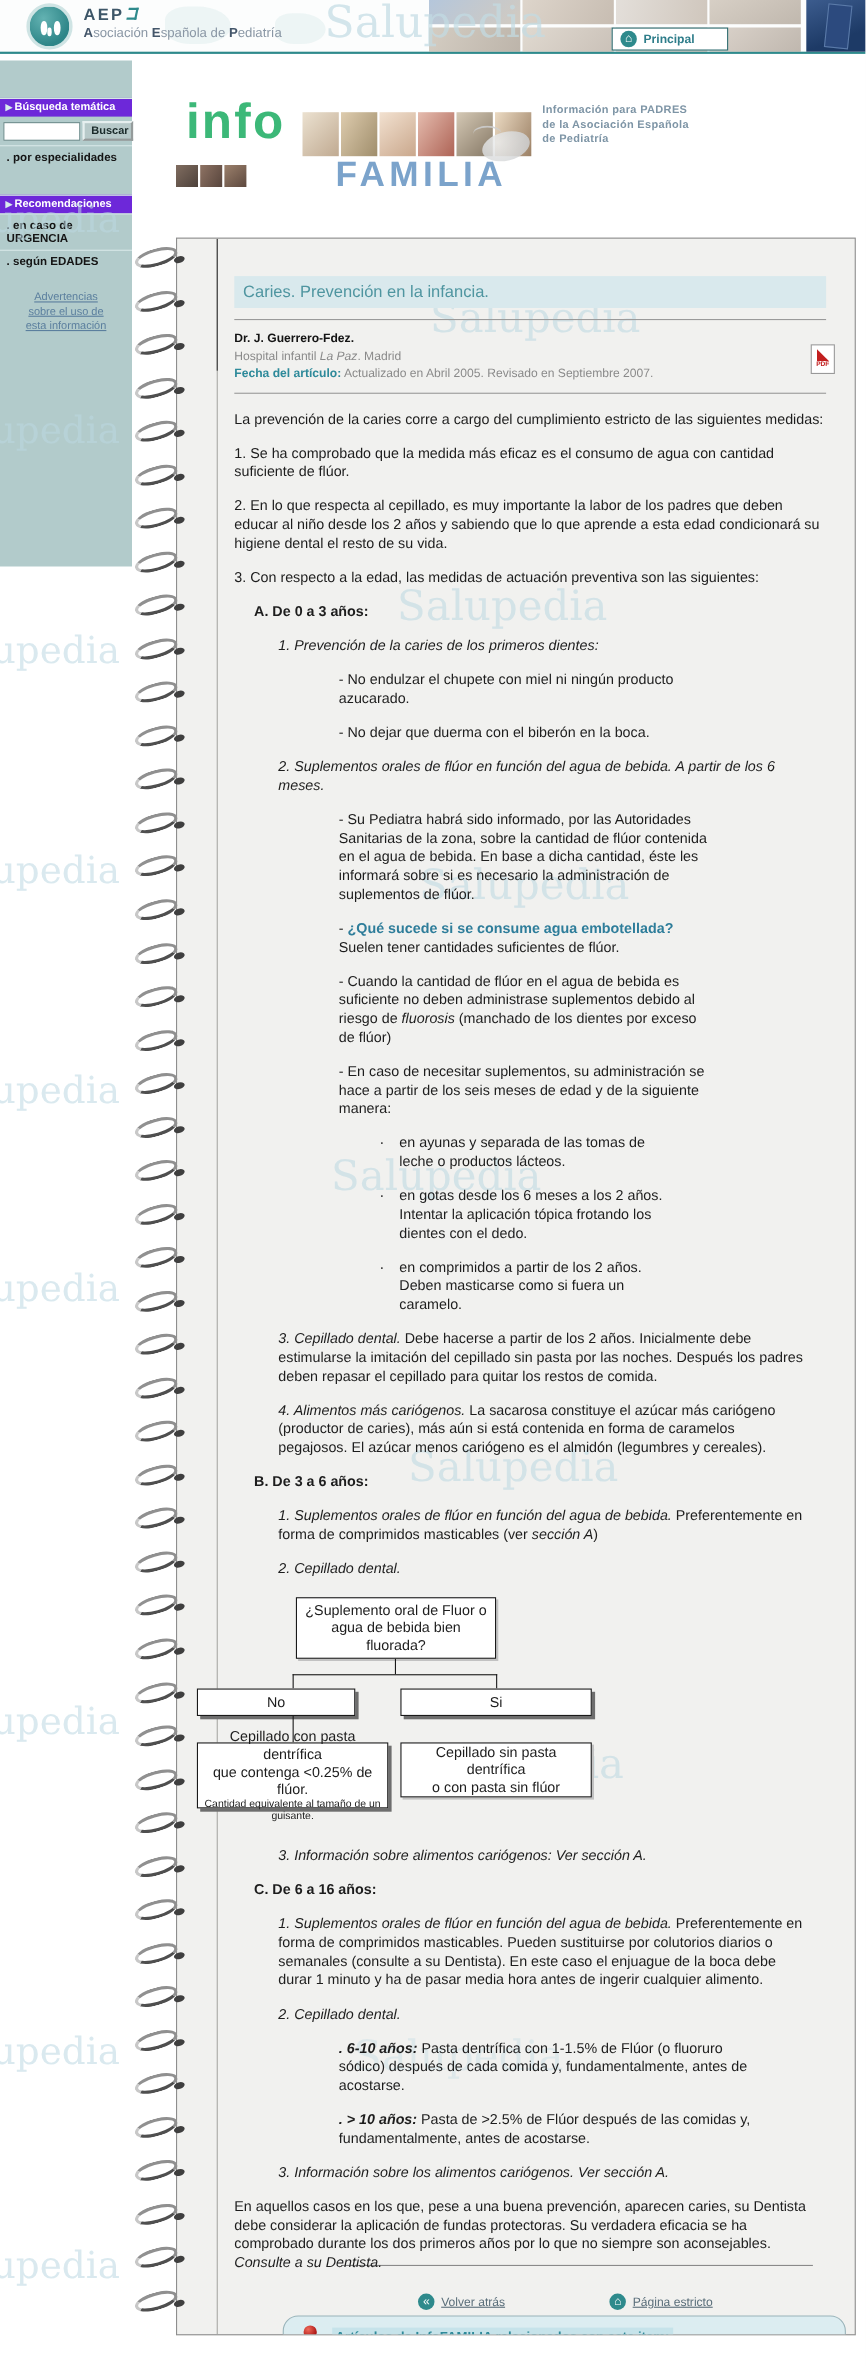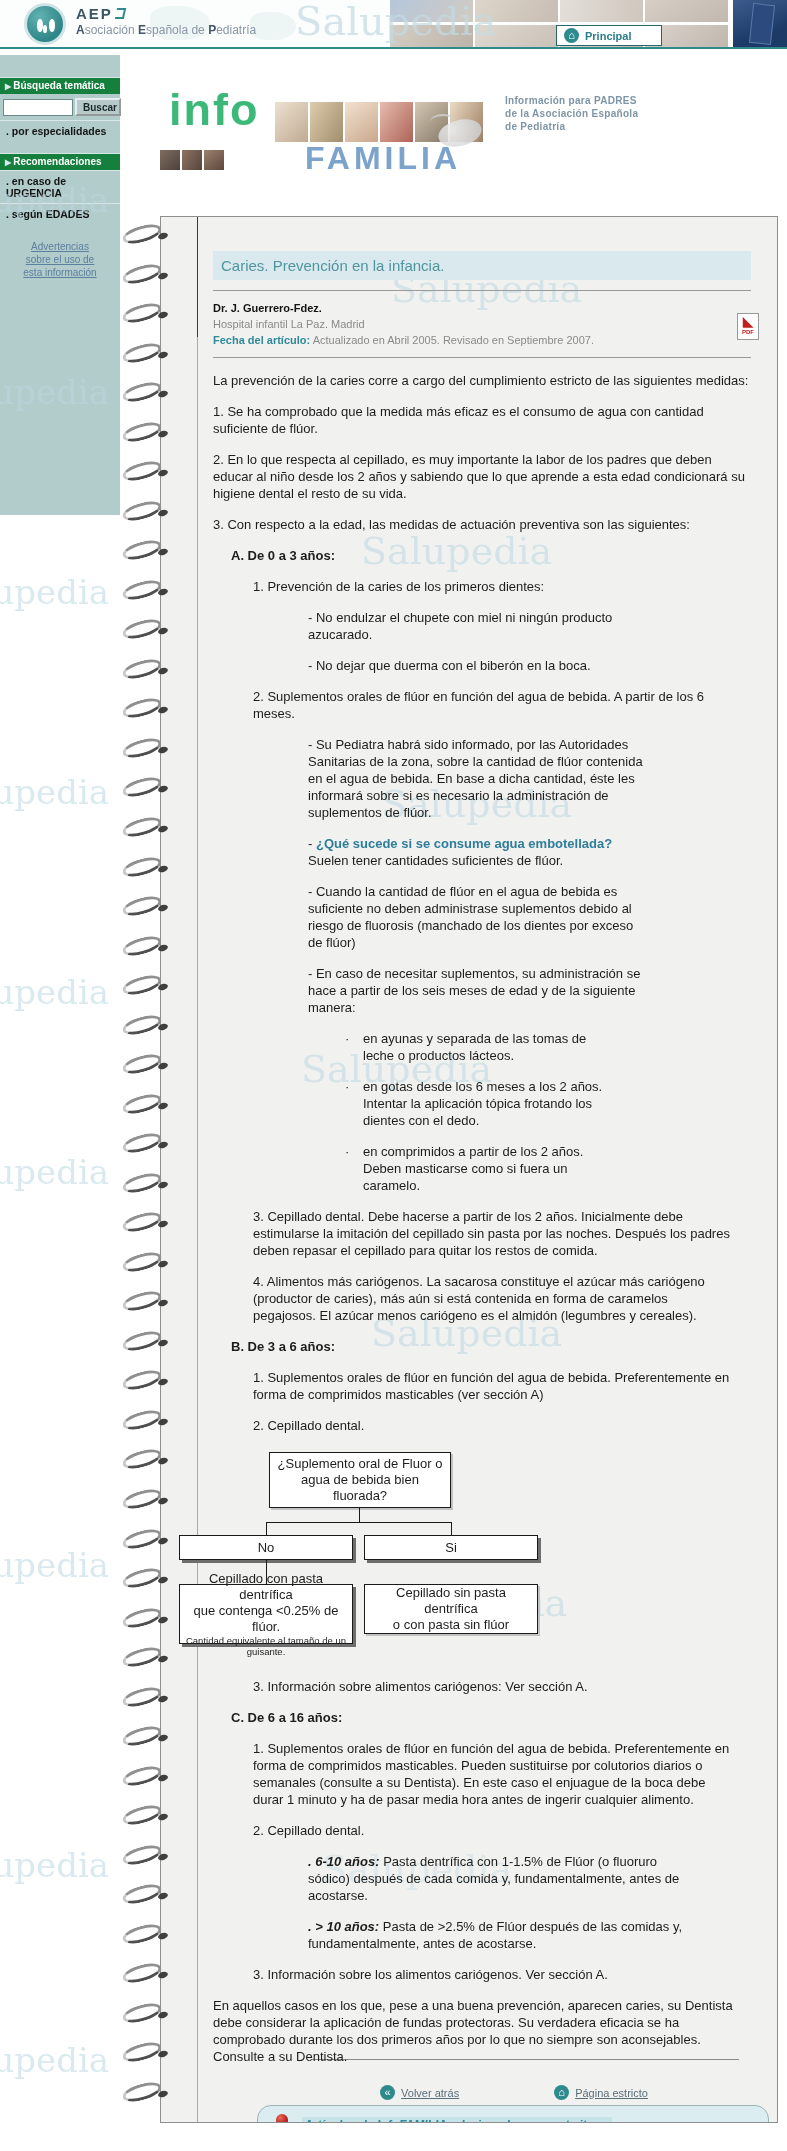--- a/index.html
+++ b/index.html
@@ -33,22 +33,22 @@
 
   
   .wm{position:absolute;font-family:"DejaVu Serif",serif;color:#bcd8e2;opacity:.55;
     pointer-events:none;white-space:nowrap;}
   .wm-top{left:295px;top:-2px;font-size:40px;z-index:6;color:#c3dce4;opacity:.7;}
   .wm-left{left:-62px;font-size:34px;z-index:3;}
   .wm-in{font-size:38px;z-index:1;}
 
   
   .sidebar{position:absolute;left:0;top:55px;width:120px;height:460px;background:#b2cbcb;z-index:2;}
-  .side-header{height:17px;background:#15803d;color:#fff;font-size:10px;font-weight:bold;
-    padding:2px 0 0 5px;box-sizing:border-box;margin-top:2px;border-top:1px solid #d6e6e6;}
+  .side-header{height:17px;background:#6d28d9;color:#fff;font-size:10px;font-weight:bold;
+    padding:2px 0 0 5px;box-sizing:border-box;margin-top:14px;border-top:1px solid #d6e6e6;}
   .side-header .tri{color:#d8ecec;font-size:8px;margin-right:2px;}
   .search-row{display:flex;align-items:center;gap:2px;padding:4px 0 4px 3px;}
   .search-row input{width:64px;height:15px;border:1px solid #6a8a8a;font-size:10px;padding:0 2px;}
   .search-btn{width:46px;height:18px;background:#b7c9c9;border:2px outset #e6efef;
     font-size:10px;font-weight:bold;color:#1a2a2a;cursor:pointer;font-family:"Liberation Sans",sans-serif;}
   .side-item{font-size:10.5px;font-weight:bold;color:#141414;padding:4px 4px 4px 6px;
     border-top:1px solid #d8e8e8;cursor:pointer;}
   .side-gap{height:10px;}
   .warning-link{display:block;margin:16px 21px 0;font-size:10px;color:#5b7f9e;text-align:center;
     text-decoration:underline;cursor:pointer;line-height:13px;}
@@ -60,21 +60,21 @@
   .strip{position:absolute;display:flex;gap:2px;}
   .strip-top{left:150px;top:44px;}
   .strip-top div{width:33px;height:40px;opacity:.85;}
   .strip-bottom{left:35px;top:92px;}
   .strip-bottom div{width:20px;height:20px;opacity:.85;}
   .familia-word{position:absolute;left:152px;top:84px;font-size:32px;font-weight:bold;color:#7ba3cb;
     letter-spacing:4px;line-height:32px;margin-left:28px;}
   .green-fig{position:absolute;left:346px;top:88px;width:12px;height:17px;}
   .green-fig .head{width:5px;height:5px;border-radius:50%;background:#3cb878;margin:0 auto;}
   .green-fig .bodyp{width:10px;height:9px;background:#3cb878;border-radius:3px 3px 1px 1px;margin:1px auto 0;}
-  .tagline{position:absolute;left:380px;top:36px;font-size:10px;font-weight:bold;color:#7e95a6;
+  .tagline{position:absolute;left:368px;top:36px;font-size:10px;font-weight:bold;color:#7e95a6;
     line-height:13px;letter-spacing:.3px;}
   .mouse-img{position:absolute;left:305px;top:56px;width:58px;height:34px;opacity:.85;}
   .mouse-img .mbody{position:absolute;left:8px;top:6px;width:44px;height:26px;background:
     radial-gradient(circle at 35% 30%,#eceded,#c9cbcd);border-radius:50%;transform:rotate(-14deg);}
   .mouse-img .cord{position:absolute;left:0;top:0;width:26px;height:14px;border-top:2px solid #cfd0d2;
     border-radius:50% 50% 0 0;}
 
   
   .page{position:absolute;left:160px;top:216px;width:618px;height:1907px;background:#f1f1ef;
     border:1px solid #8e8e8e;box-sizing:border-box;z-index:2;overflow:hidden;}
@@ -102,21 +102,21 @@
   .pdf-icon .swirl{display:block;font-size:13px;color:#c21f1f;font-weight:bold;line-height:15px;}
   .pdf-icon .lbl{display:block;font-size:6px;color:#c21f1f;font-weight:bold;line-height:7px;}
 
   .page-inner p{font-size:13px;color:#1d1d1d;line-height:17px;margin:14px 0;}
   .sec-head{font-weight:bold;margin-left:18px !important;}
   .ind1{margin-left:40px !important;margin-right:18px !important;}
   .ind2{margin-left:95px !important;margin-right:105px !important;}
   .ind2c{margin-left:95px !important;margin-right:55px !important;}
   .bullet{margin-left:150px !important;margin-right:140px !important;position:relative;}
   .bullet:before{content:"·";position:absolute;left:-18px;top:0;color:#1d1d1d;}
-  .it{}
+  .it{font-style:italic;}
   .q-teal{color:#2e7d9a;font-weight:bold;}
   .bold-it{font-weight:bold;font-style:italic;}
 
   
   .flow{position:relative;height:212px;margin:18px 0 4px;}
   .fbox{position:absolute;background:#fff;border:1px solid #1a1a1a;box-sizing:border-box;
     display:flex;flex-direction:column;align-items:center;justify-content:center;
     font-size:13px;color:#1d1d1d;text-align:center;line-height:16px;}
   .sh-dark{box-shadow:3px 3px 0 #6e6e6e;}
   .sh-light{box-shadow:2px 2px 0 #c2c2c2;}
@@ -275,21 +275,21 @@
       <p class="ind1 it">2.  Cepillado dental.</p>
 
       <div class="flow">
         <div class="fbox sh-light" style="left:56px;top:0;width:182px;height:56px;padding:0 6px;">
           <span>¿Suplemento oral de Fluor o agua de bebida bien fluorada?</span>
         </div>
         <div class="fline" style="left:146px;top:56px;width:1px;height:14px;"></div>
         <div class="fline" style="left:53px;top:70px;width:186px;height:1px;"></div>
         <div class="fline" style="left:53px;top:70px;width:1px;height:13px;"></div>
         <div class="fline" style="left:238px;top:70px;width:1px;height:13px;"></div>
-        <div class="fbox sh-dark" style="left:-34px;top:83px;width:174px;height:25px;">
+        <div class="fbox sh-dark" style="left:-34px;top:83px;width:144px;height:25px;">
             <span>No</span>
           </div>
         <div class="fbox sh-dark" style="left:151px;top:83px;width:174px;height:25px;">
             <span>Si</span>
           </div>
         <div class="fline" style="left:53px;top:108px;width:1px;height:24px;"></div>
         <div class="fbox sh-dark" style="left:-34px;top:132px;width:174px;height:60px;padding:2px 4px;">
           <span>Cepillado con pasta dentrífica</span>
           <span>que contenga &lt;0.25% de flúor.</span>
           <span class="fsmall">Cantidad equivalente al tamaño de un guisante.</span>

